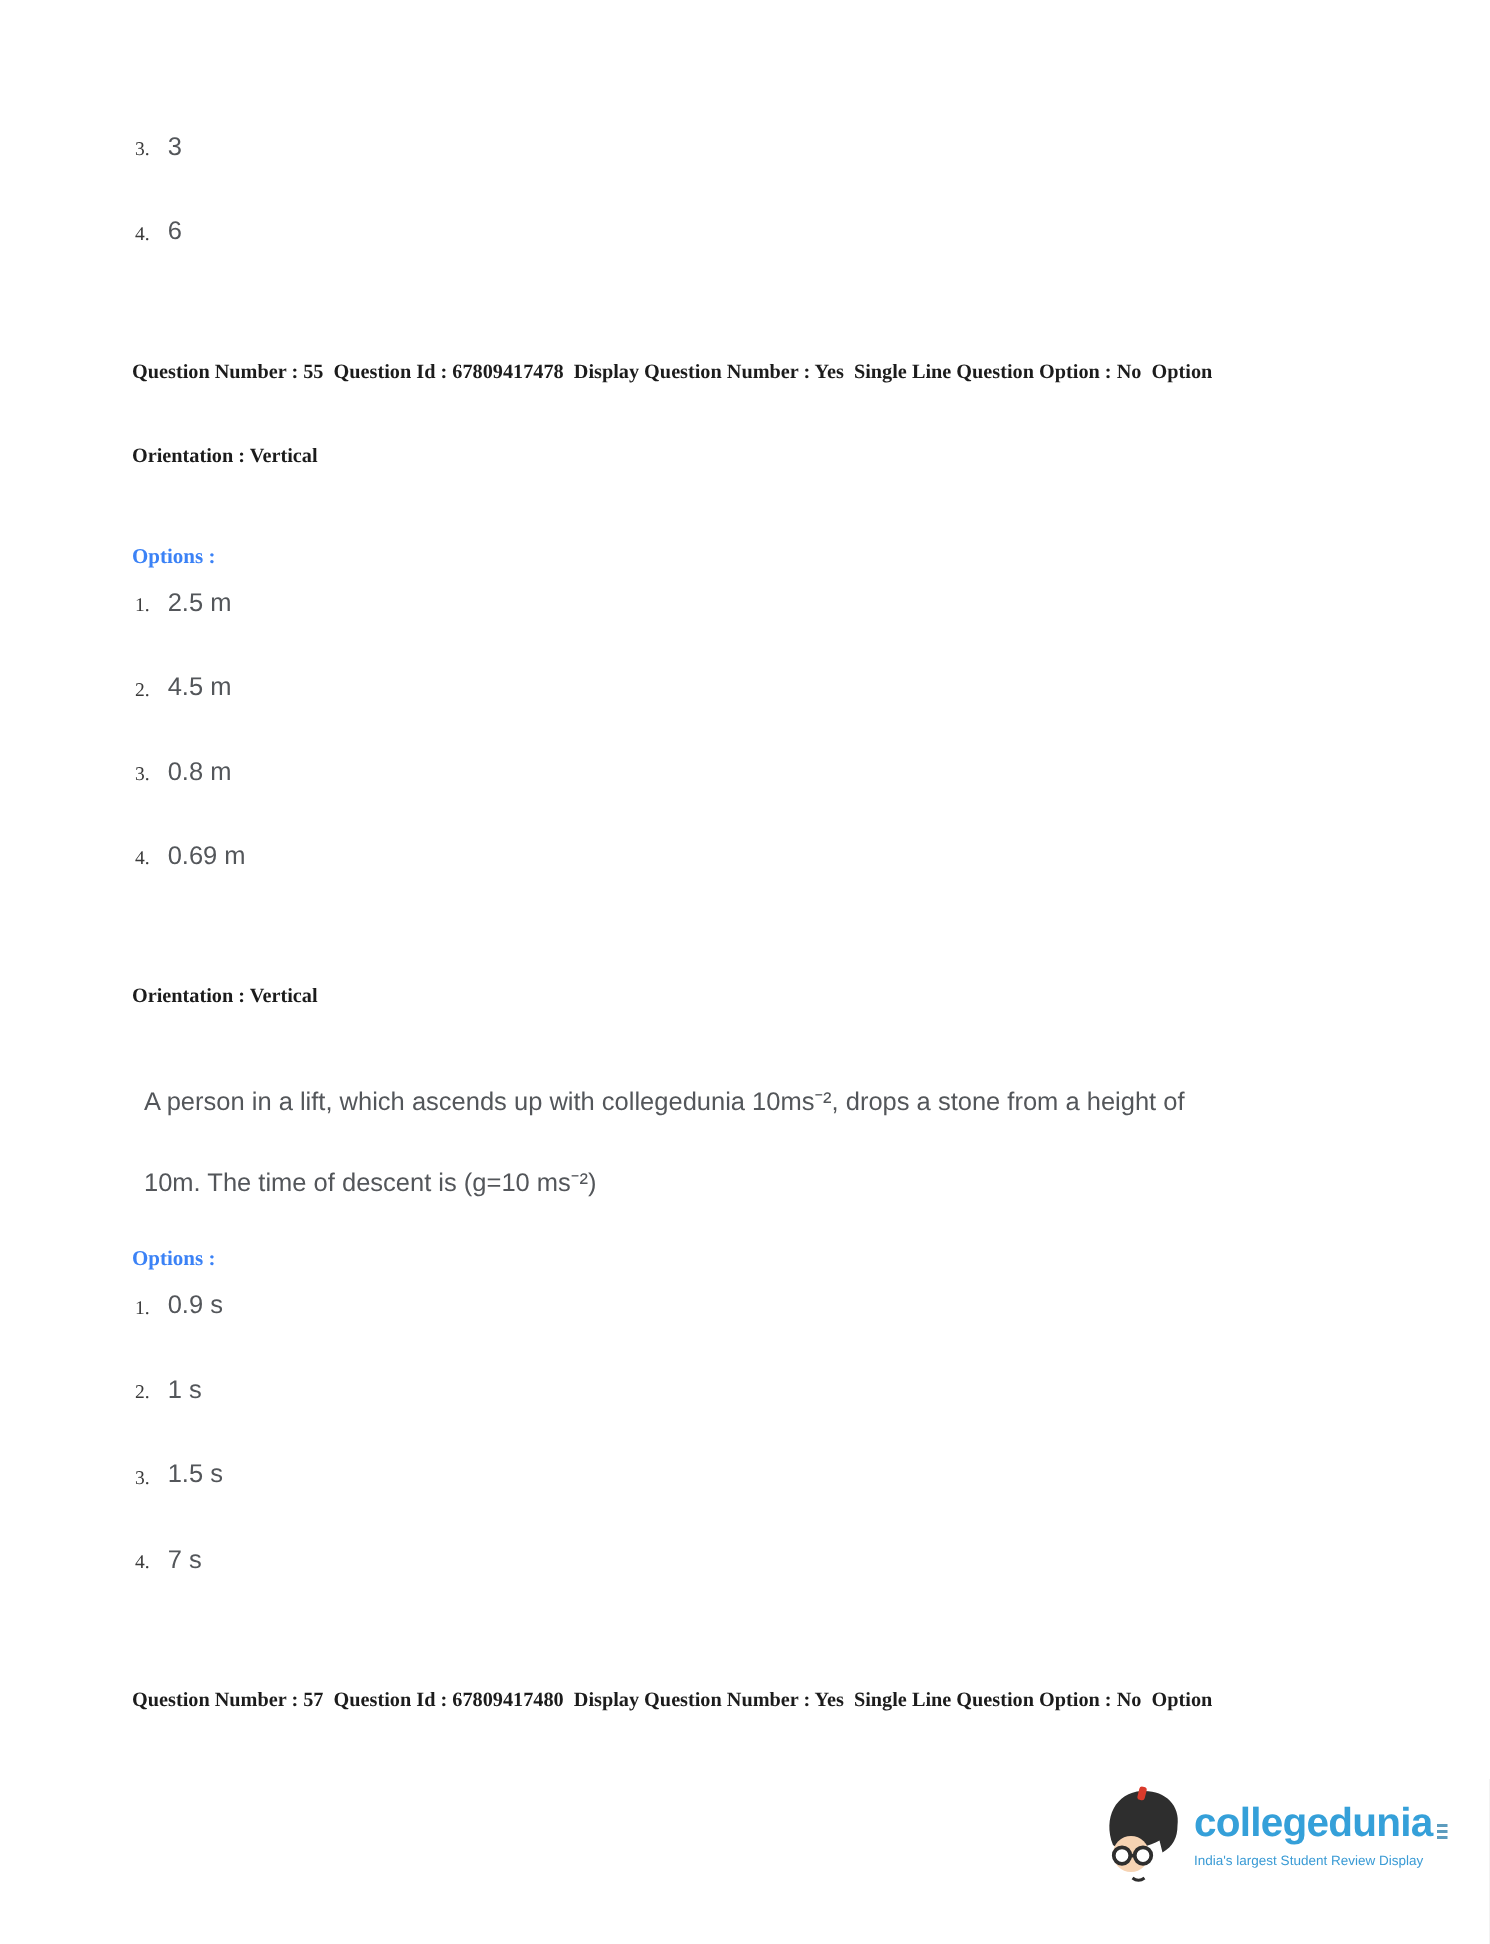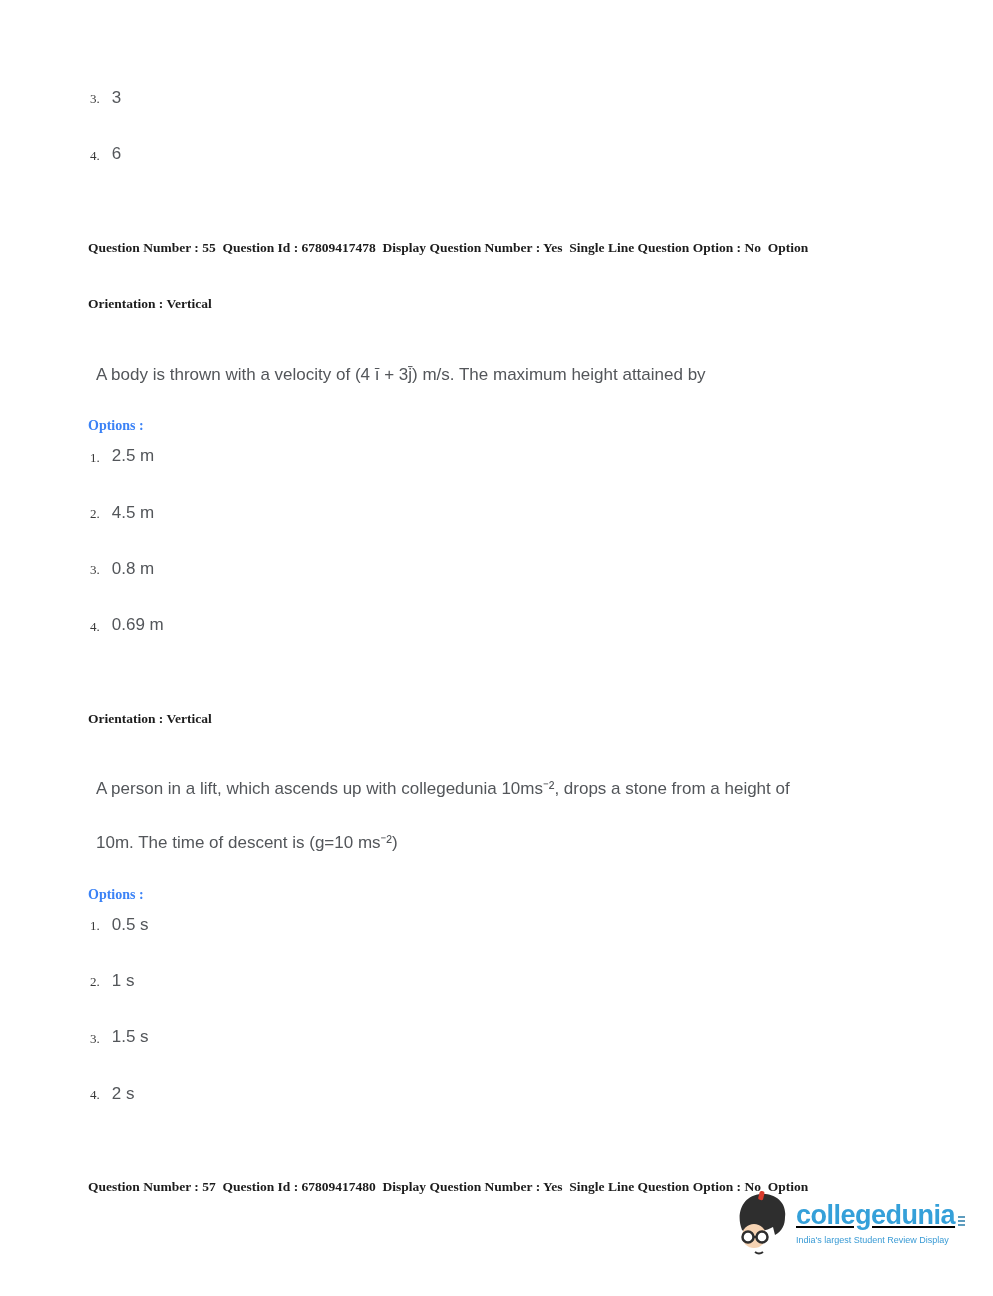--- a/index.html
+++ b/index.html
@@ -77,21 +77,21 @@
   
   .footer-logo {
     position: absolute;
     left: 735px;
     top: 1190px;
     display: flex;
     align-items: flex-start;
     gap: 7px;
   }
   .brand-block { padding-top: 12px; }
-  .brand-row { display: flex; align-items: center; gap: 3px; text-decoration: underline; }
+  .brand-row { display: flex; align-items: center; gap: 3px; }
   .brand-text {
     font-family: "Liberation Sans", sans-serif;
     font-weight: bold;
     font-size: 27px;
     letter-spacing: -0.5px;
     color: #35a0d9;
     line-height: 1;
   }
   .brand-suffix {
     display: flex;
@@ -128,21 +128,20 @@
         <span class="opt-num">4.</span>
         <span class="opt-text">6</span>
       </div>
     </div>
 
     <section class="question">
       <div class="q-meta">
         <div>Question Number : 55  Question Id : 67809417478  Display Question Number : Yes  Single Line Question Option : No  Option</div>
         <div>Orientation : Vertical</div>
       </div>
-      <p class="q-line">A body is thrown with a velocity of (4 ī + 3j̄) m/s. The maximum height attained by</p>
       <div class="options-label">Options :</div>
       <div class="opt-row">
         <span class="opt-num">1.</span>
         <span class="opt-text">2.5 m</span>
       </div>
       <div class="opt-row">
         <span class="opt-num">2.</span>
         <span class="opt-text">4.5  m</span>
       </div>
       <div class="opt-row">
@@ -157,33 +156,33 @@
 
     <section class="question">
       <div class="q-meta">
         <div>Orientation : Vertical</div>
       </div>
       <p class="q-line">A person in a lift, which ascends up with collegedunia 10ms⁻², drops a stone from a height of</p>
       <p class="q-line">10m. The time of descent is (g=10 ms⁻²)</p>
       <div class="options-label">Options :</div>
       <div class="opt-row">
         <span class="opt-num">1.</span>
-        <span class="opt-text">0.5 s</span>
+        <span class="opt-text">0.9 s</span>
       </div>
       <div class="opt-row">
         <span class="opt-num">2.</span>
         <span class="opt-text">1 s</span>
       </div>
       <div class="opt-row">
         <span class="opt-num">3.</span>
         <span class="opt-text">1.5 s</span>
       </div>
       <div class="opt-row">
         <span class="opt-num">4.</span>
-        <span class="opt-text">2 s</span>
+        <span class="opt-text">7 s</span>
       </div>
     </section>
 
     <section class="question">
       <div class="q-meta">
         <div>Question Number : 57  Question Id : 67809417480  Display Question Number : Yes  Single Line Question Option : No  Option</div>
         
       </div>
 
     </section>

